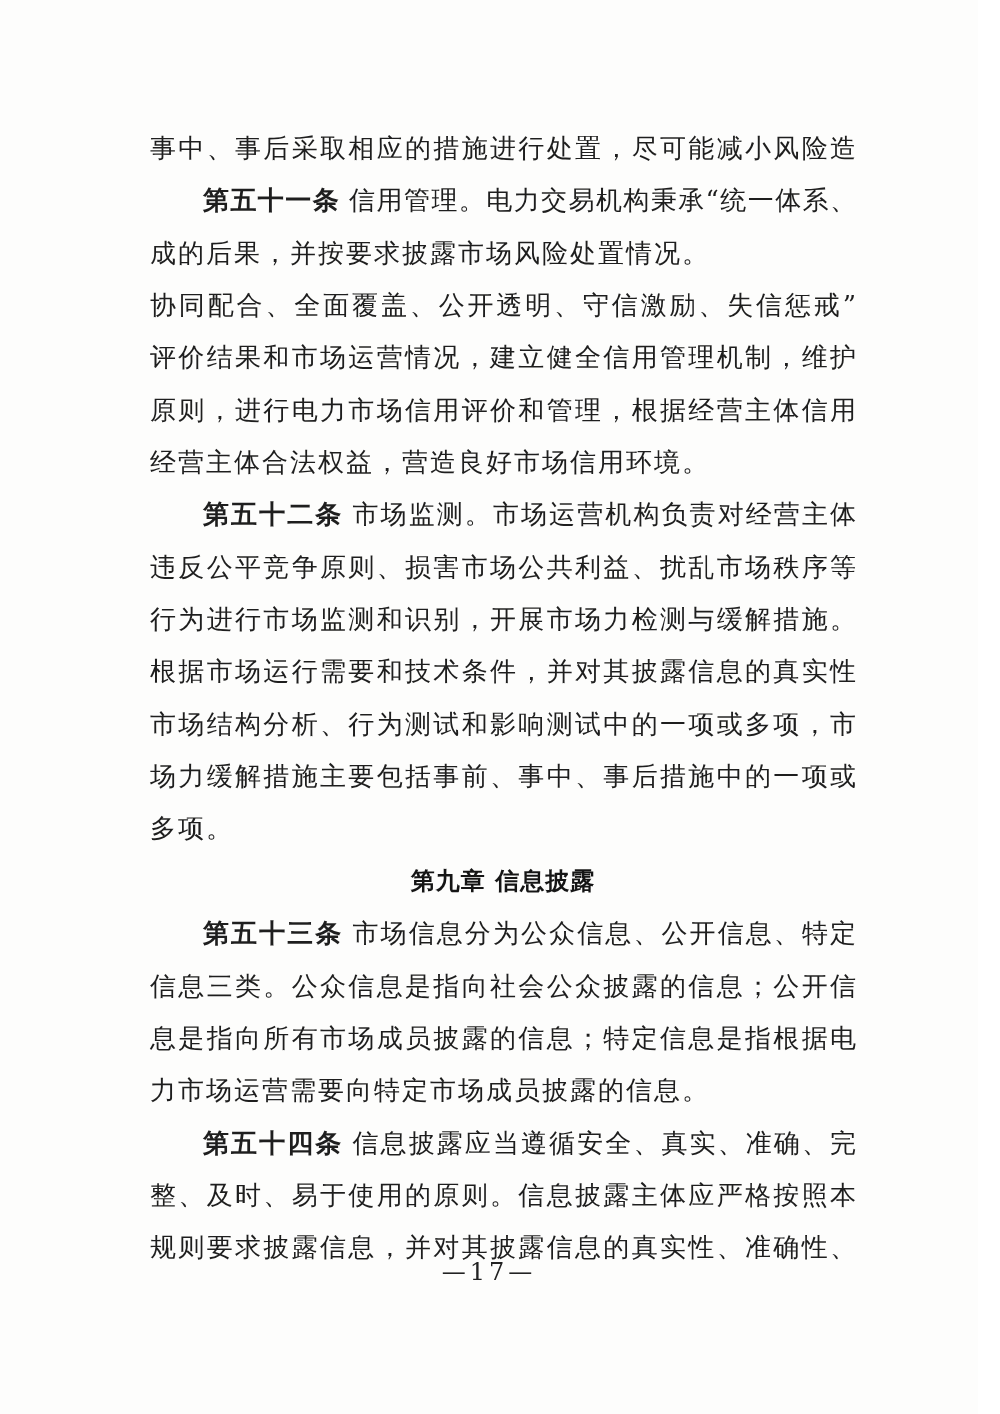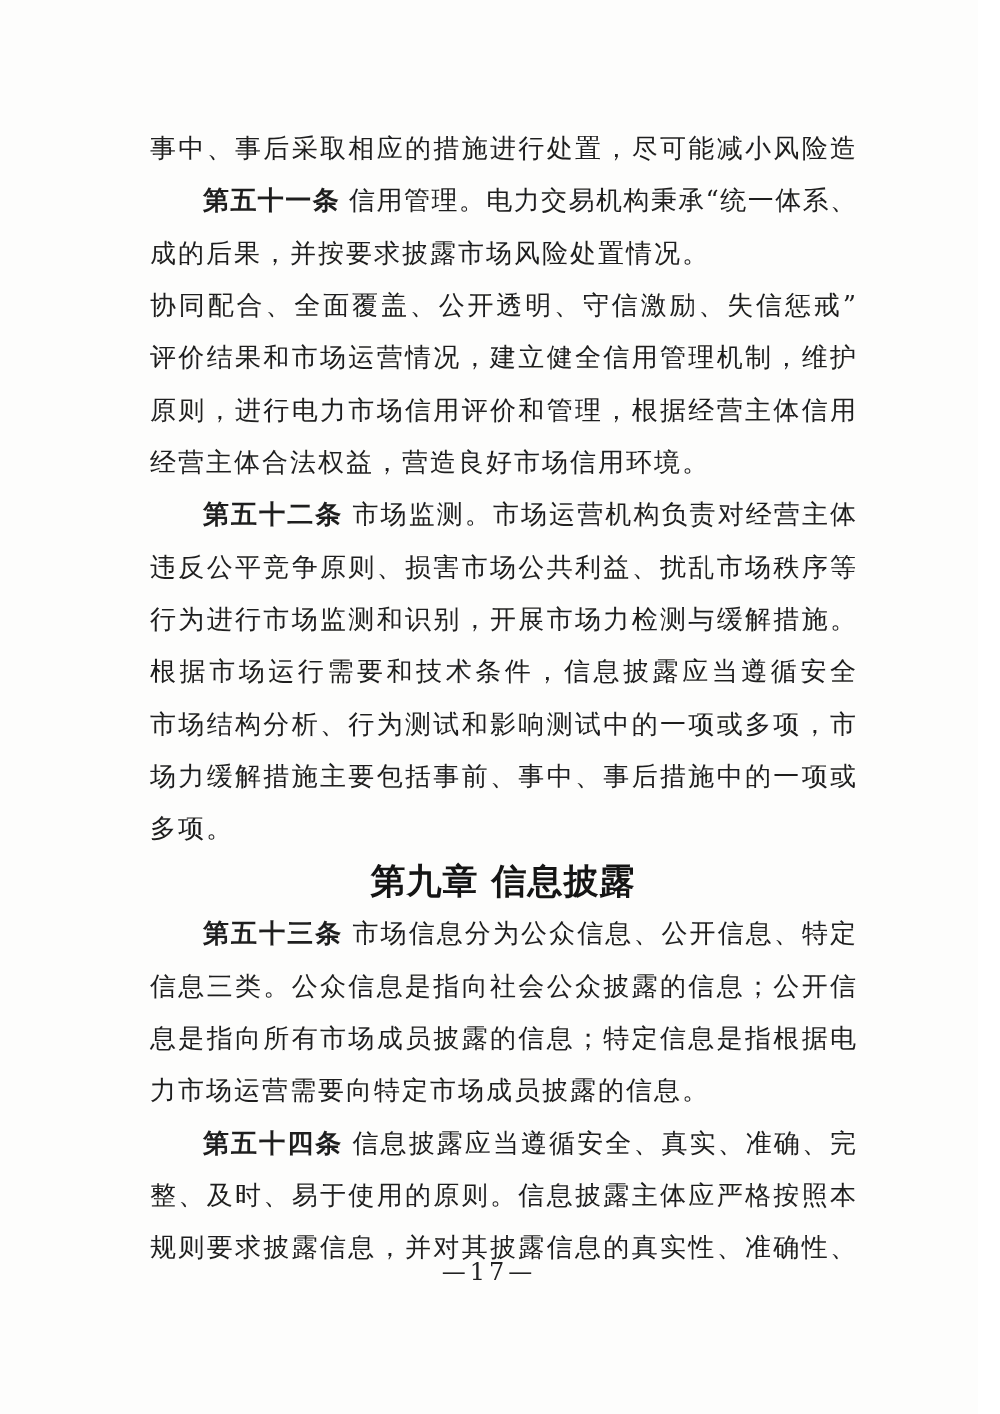--- a/index.html
+++ b/index.html
@@ -43,21 +43,21 @@
   .article-no {
     font-weight: 700;
     margin-right: 9px;
   }
   .heading-line {
     height: 52.35px;
     line-height: 52.35px;
     text-align: center;
     font-family: "DejaVu Sans", "Liberation Sans", sans-serif;
     font-weight: 700;
-    font-size: 35px;
+    font-size: 24px;
     letter-spacing: 1px;
     color: #151515;
   }
   .footer {
     position: absolute;
     top: 1257px;
     left: 0;
     width: 100%;
     height: 30px;
     line-height: 30px;
@@ -75,21 +75,21 @@
       <div class="line justify"><span>事中、事后采取相应的措施进行处置，尽可能减小风险造</span></div>
       <div class="line justify indent"><span class="article-no">第五十一条</span><span>信用管理。电力交易机构秉承“统一体系、</span></div>
       <div class="line short"><span>成的后果，并按要求披露市场风险处置情况。</span></div>
       <div class="line justify"><span>协同配合、全面覆盖、公开透明、守信激励、失信惩戒”</span></div>
       <div class="line justify"><span>评价结果和市场运营情况，建立健全信用管理机制，维护</span></div>
       <div class="line justify"><span>原则，进行电力市场信用评价和管理，根据经营主体信用</span></div>
       <div class="line short"><span>经营主体合法权益，营造良好市场信用环境。</span></div>
       <div class="line justify indent"><span class="article-no">第五十二条</span><span>市场监测。市场运营机构负责对经营主体</span></div>
       <div class="line justify"><span>违反公平竞争原则、损害市场公共利益、扰乱市场秩序等</span></div>
       <div class="line justify"><span>行为进行市场监测和识别，开展市场力检测与缓解措施。</span></div>
-      <div class="line justify"><span>根据市场运行需要和技术条件，信息披露应当遵循安全</span></div>
+      <div class="line justify"><span>根据市场运行需要和技术条件，并对其披露信息的真实性</span></div>
       <div class="line justify"><span>市场结构分析、行为测试和影响测试中的一项或多项，市</span></div>
       <div class="line justify"><span>场力缓解措施主要包括事前、事中、事后措施中的一项或</span></div>
       <div class="line short"><span>多项。</span></div>
       <div class="heading-line">第九章 信息披露</div>
       <div class="line justify indent"><span class="article-no">第五十三条</span><span>市场信息分为公众信息、公开信息、特定</span></div>
       <div class="line justify"><span>信息三类。公众信息是指向社会公众披露的信息；公开信</span></div>
       <div class="line justify"><span>息是指向所有市场成员披露的信息；特定信息是指根据电</span></div>
       <div class="line short"><span>力市场运营需要向特定市场成员披露的信息。</span></div>
       <div class="line justify indent"><span class="article-no">第五十四条</span><span>信息披露应当遵循安全、真实、准确、完</span></div>
       <div class="line justify"><span>整、及时、易于使用的原则。信息披露主体应严格按照本</span></div>

